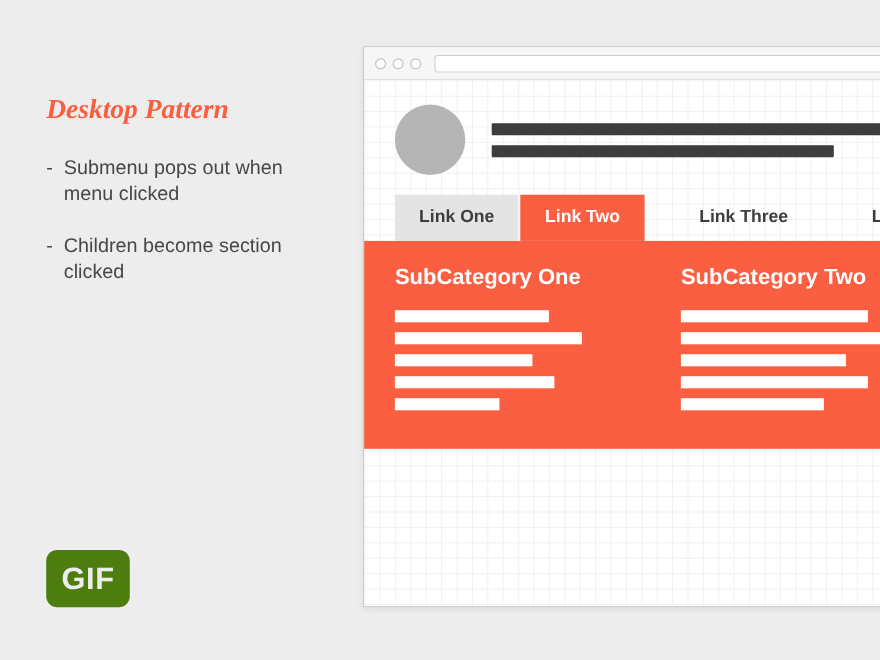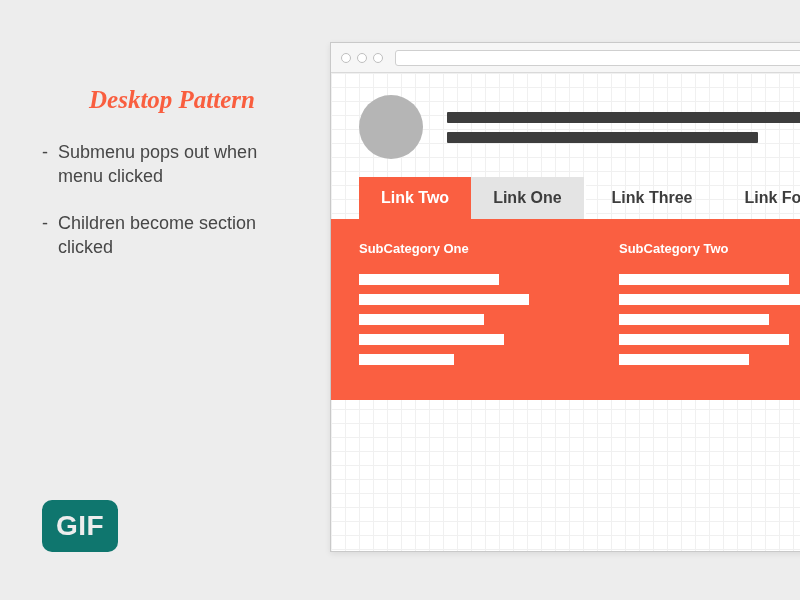--- a/index.html
+++ b/index.html
@@ -18,21 +18,20 @@
     top: 86px;
     width: 260px;
   }
   .title {
     font-family: Georgia, "Times New Roman", serif;
     font-style: italic;
     font-weight: 700;
     font-size: 25px;
     color: #f95e3f;
     margin-bottom: 26px;
-    text-align: center;
   }
   .bullets { list-style: none; }
   .bullets li {
     font-size: 18px;
     line-height: 1.35;
     color: #474747;
     margin-bottom: 22px;
     position: relative;
     padding-left: 16px;
   }
@@ -42,21 +41,21 @@
     left: 0;
     top: 0;
     color: #474747;
   }
 
   
   .gif-badge {
     position: absolute;
     left: 42px;
     bottom: 48px;
-    background: #0f766e;
+    background: #4d7c0f;
     color: #ededed;
     font-weight: 700;
     font-size: 28px;
     padding: 10px 14px;
     border-radius: 10px;
     letter-spacing: 0.5px;
   }
 
   
   .browser {
@@ -143,34 +142,35 @@
   .tab.active {
     background: #fa5f41;
     color: #fff;
     border-right: none;
   }
   .tab.plain {
     background: transparent;
     border-right: none;
     color: #3d3d3d;
     padding: 12px 26px;
+    margin-left: 24px;
   }
 
   
   .mega {
     background: #fa5f41;
     color: #fff;
     padding: 22px 28px 26px 28px;
     display: flex;
     gap: 60px;
   }
   .col { width: 200px; }
   .subcat {
     font-weight: 700;
-    font-size: 13px;
+    font-size: 20px;
     margin-bottom: 18px;
   }
   .linkbar {
     background: #fff;
     height: 11px;
     margin-bottom: 9px;
   }
   .col1 .lb1 { width: 140px; }
   .col1 .lb2 { width: 170px; }
   .col1 .lb3 { width: 125px; }
@@ -208,22 +208,22 @@
 
     <div class="header">
       <div class="avatar"></div>
       <div class="header-bars">
         <div class="bar w1"></div>
         <div class="bar w2"></div>
       </div>
     </div>
 
     <div class="tabs">
+      <div class="tab">Link One</div>
       <div class="tab active">Link Two</div>
-      <div class="tab">Link One</div>
       <div class="tab plain">Link Three</div>
       <div class="tab plain">Link Four</div>
     </div>
 
     <div class="mega">
       <div class="col col1">
         <div class="subcat">SubCategory One</div>
         <div class="linkbar lb1"></div>
         <div class="linkbar lb2"></div>
         <div class="linkbar lb3"></div>

